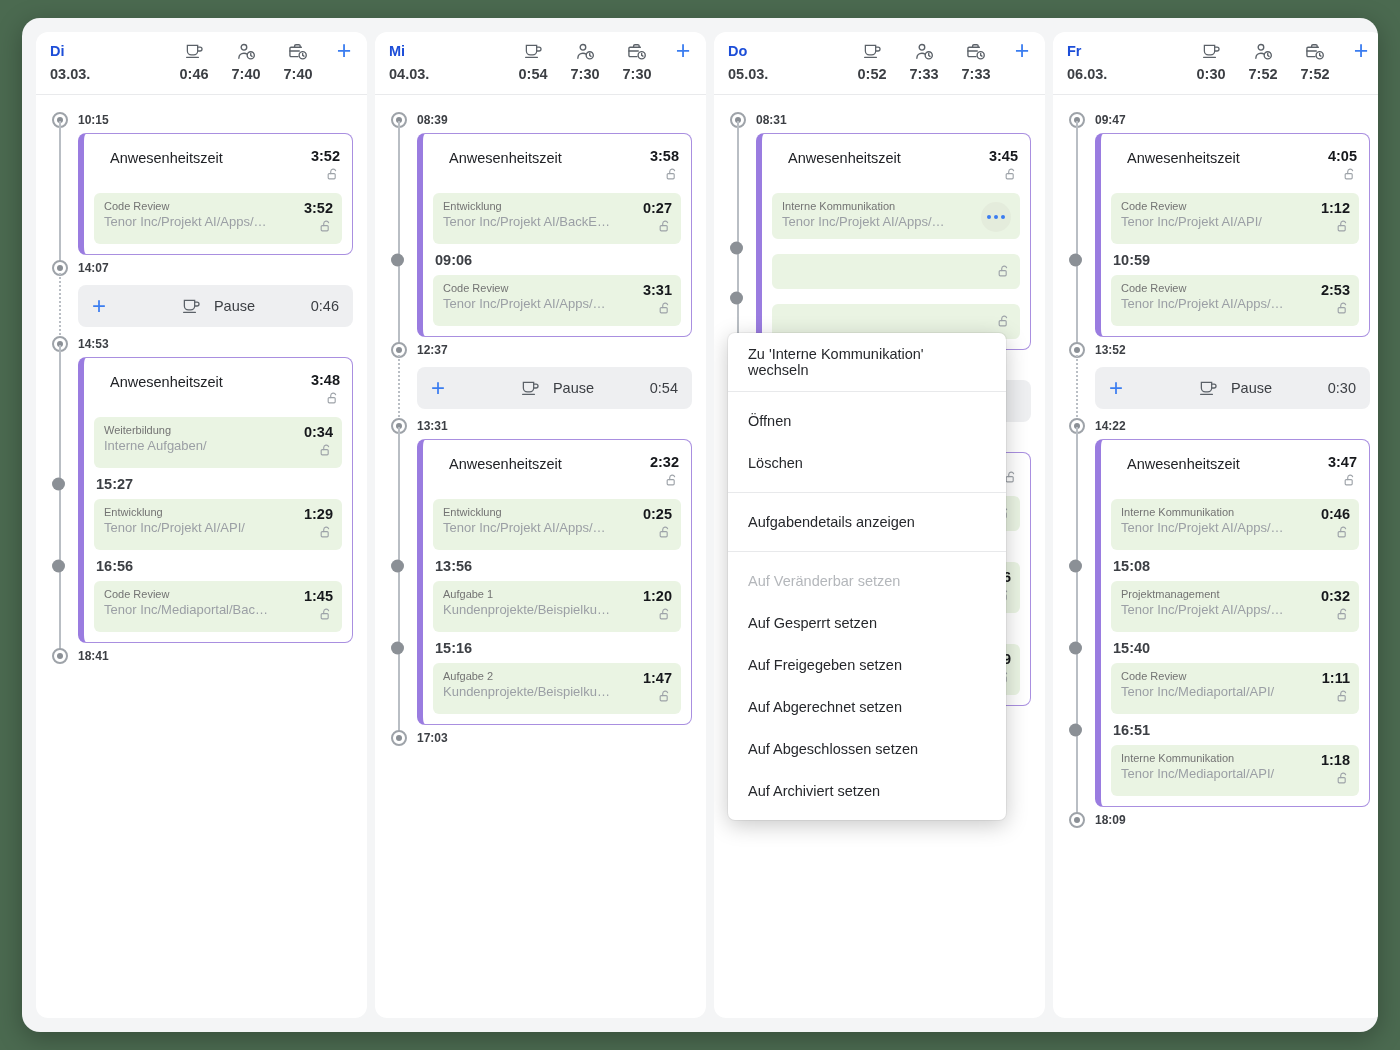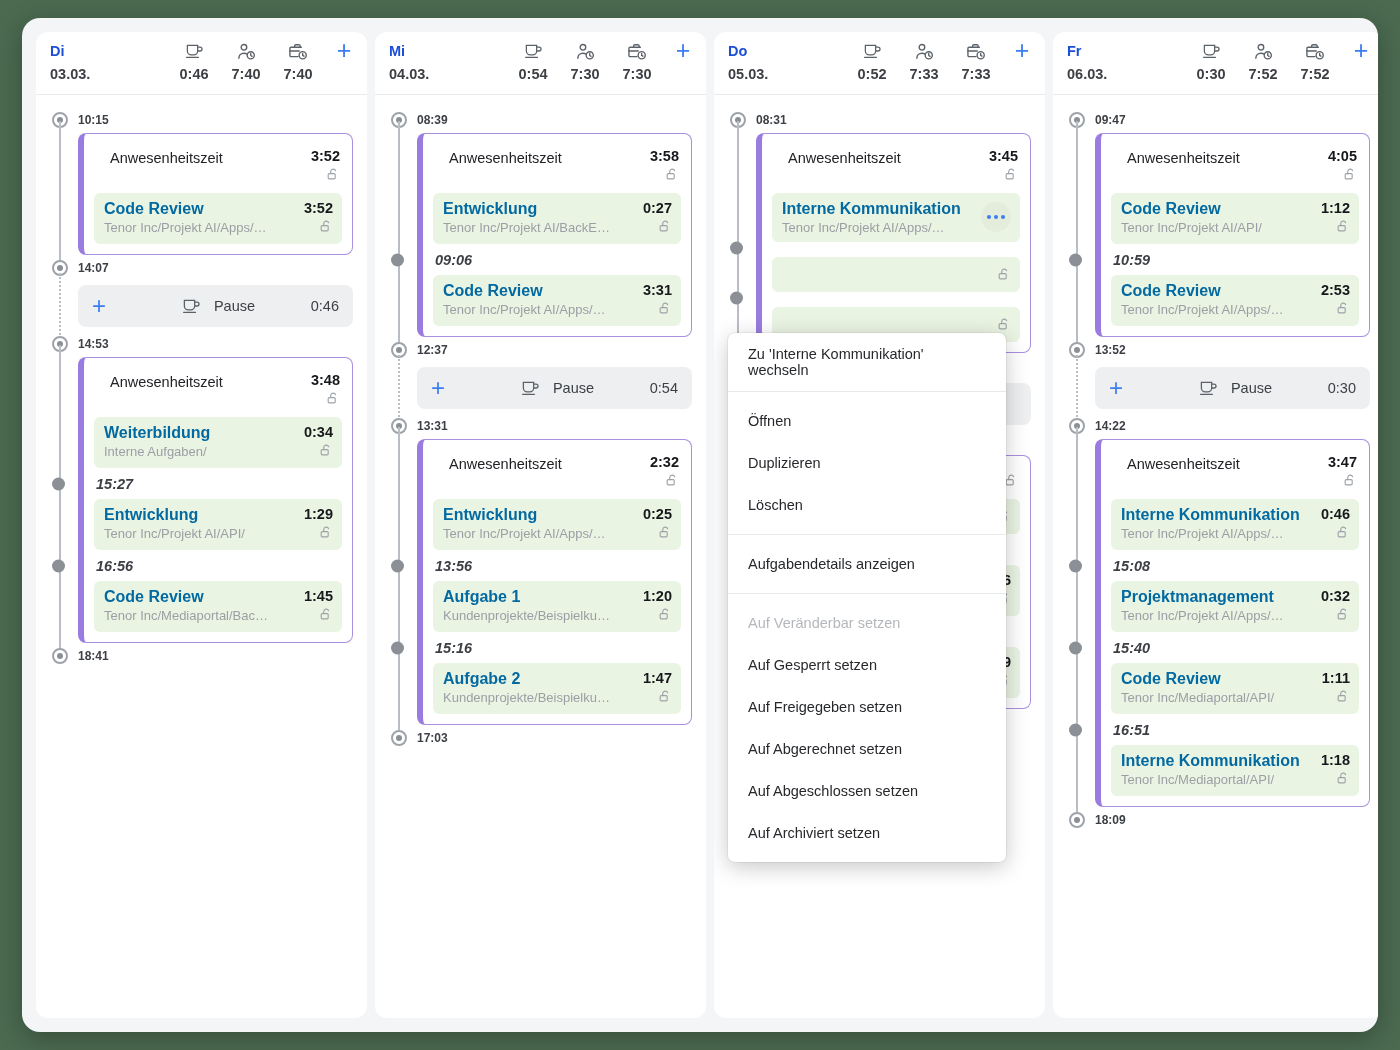--- a/index.html
+++ b/index.html
@@ -125,34 +125,33 @@
   
   .entry {
     background: #eaf4e3;
     border-radius: 6px;
     padding: 7px 9px 7px 10px;
     display: flex; align-items: flex-start;
     position: relative;
   }
   .entry-main { flex: 1; min-width: 0; }
   .entry-name {
-    font-size: 16px; font-weight: 700; color: #0369a1;
+    font-size: 11px; font-weight: 400; color: #737373;
     white-space: nowrap; overflow: hidden; text-overflow: ellipsis;
   }
   .entry-path {
     font-size: 13px; color: #9b9fa5; margin-top: 2px;
     white-space: nowrap; overflow: hidden; text-overflow: ellipsis;
   }
   .entry-right { text-align: right; min-width: 42px; padding-left: 6px; }
   .entry-dur { font-size: 14.5px; font-weight: 700; color: #16181c; line-height: 16px; }
   
   .inner-time {
     font-size: 14.5px; font-weight: 700; color: #3c3f44;
     padding: 8px 0 7px 2px;
-    font-style: italic;
   }
   .inner-dot {
     position: absolute; left: 2px;
     width: 13px; height: 13px; border-radius: 50%;
     background: #8b9096;
     transform: translate(0, -50%);
   }
   
   .pause-wrap { position: relative; padding-left: 28px; margin: 4px 0; }
   .pause {
@@ -670,21 +669,20 @@
     <span class="mlabel">16:56</span>
             </div>
           </div>
           <div class="ctx-menu">
             <div class="ctx-grp">
               <div class="ctx-item">Zu 'Interne Kommunikation' wechseln</div>
             </div>
             <div class="ctx-sep"></div>
             <div class="ctx-grp">
               <div class="ctx-item">Öffnen</div>
-              <div class="ctx-item">Duplizieren</div>
               <div class="ctx-item">Löschen</div>
             </div>
             <div class="ctx-sep"></div>
             <div class="ctx-grp">
               <div class="ctx-item">Aufgabendetails anzeigen</div>
             </div>
             <div class="ctx-sep"></div>
             <div class="ctx-grp">
               <div class="ctx-item disabled">Auf Veränderbar setzen</div>
               <div class="ctx-item">Auf Gesperrt setzen</div>

